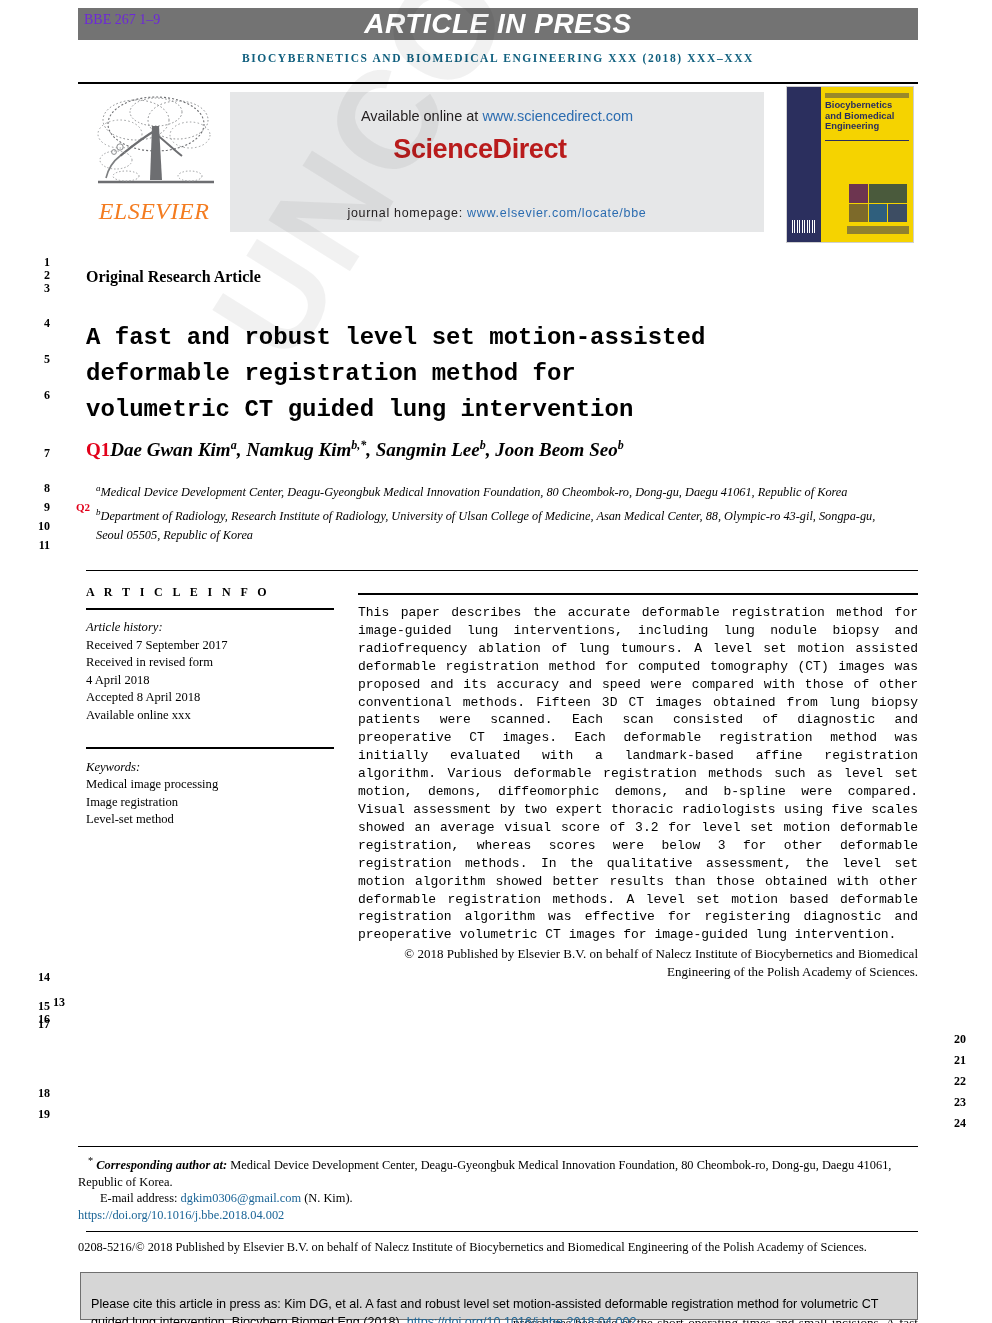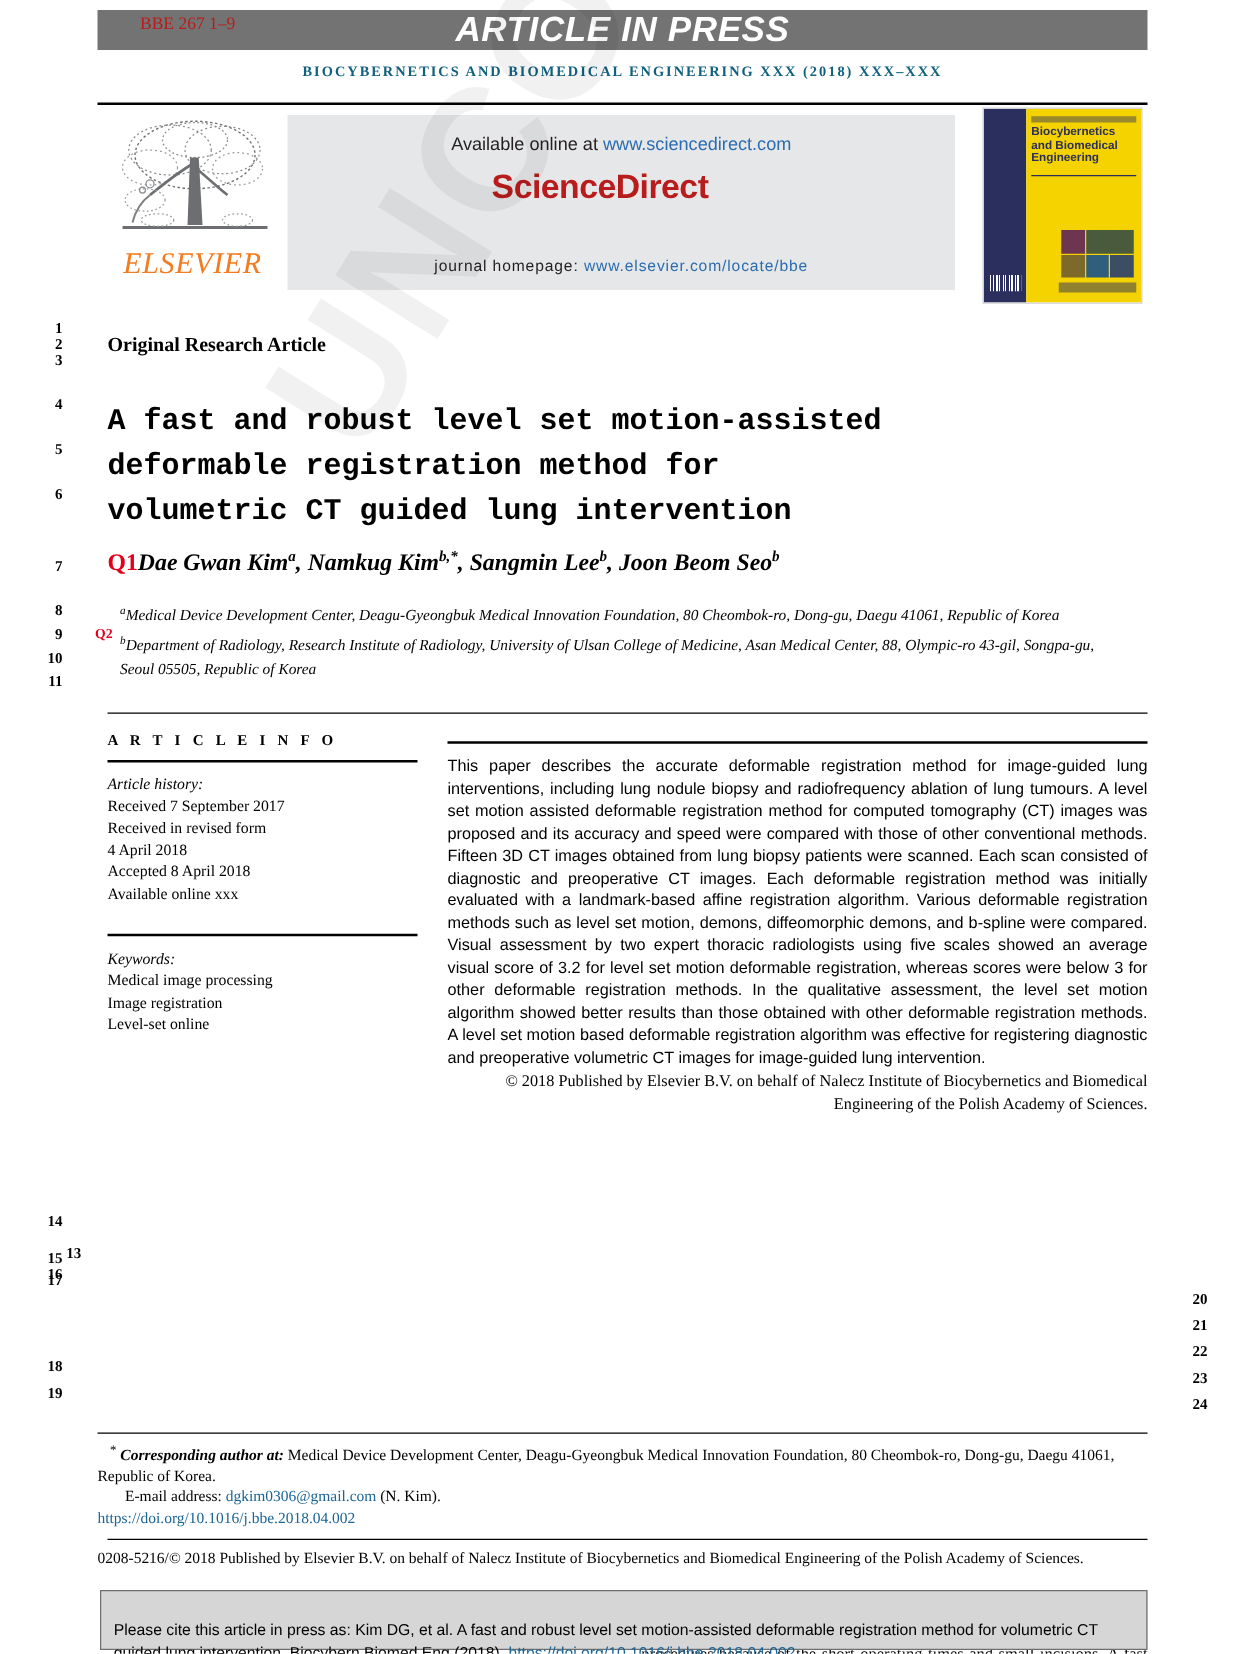--- a/index.html
+++ b/index.html
@@ -52,23 +52,22 @@
     font-size: 28px;
     font-weight: bold;
     color: #ffffff;
     letter-spacing: 0.5px;
   }
   #bbe-code {
     position: absolute;
     left: 84px; top: 12px;
     font-family: "Liberation Serif", serif;
     font-size: 14px;
-    color: #b91c1c;
+    color: #6d28d9;
     z-index: 3;
-    margin-left: 28px;
   }
 
   
   #journal-line {
     position: absolute;
     left: 78px; top: 52px; width: 840px;
     text-align: center;
     font-family: "Liberation Serif", serif;
     font-size: 11.5px;
     font-weight: bold;
@@ -289,21 +288,21 @@
   }
   #info-col .hist,
   #info-col .kw {
     font-family: "Liberation Serif", serif;
     font-size: 12.6px;
     line-height: 17.6px;
   }
   #info-col .hist .it { font-style: italic; }
   #info-col .kw .it { font-style: italic; }
   #abstract-col .abs-text {
-    font-family: Liberation Sans, sans-serif;
+    font-family: Liberation Mono, monospace;
     font-size: 13px;
     line-height: 17.9px;
     text-align: justify;
   }
   #abstract-col .abs-copy {
     font-family: "Liberation Serif", serif;
     font-size: 13px;
     line-height: 17.9px;
     text-align: right;
     margin-top: 1px;
@@ -489,21 +488,21 @@
         <div>Received in revised form</div>
         <div>4 April 2018</div>
         <div>Accepted 8 April 2018</div>
         <div>Available online xxx</div>
       </div>
       <div class="hrule" style="margin-top:22px;margin-bottom:10px;"></div>
       <div class="kw">
         <div class="it">Keywords:</div>
         <div>Medical image processing</div>
         <div>Image registration</div>
-        <div>Level-set online</div>
+        <div>Level-set method</div>
       </div>
     </div>
 
     <div id="abstract-col">
       <div class="hrule"></div>
       <div class="abs-text">This paper describes the accurate deformable registration method for image-guided lung interventions, including lung nodule biopsy and radiofrequency ablation of lung tumours. A level set motion assisted deformable registration method for computed tomography (CT) images was proposed and its accuracy and speed were compared with those of other conventional methods. Fifteen 3D CT images obtained from lung biopsy patients were scanned. Each scan consisted of diagnostic and preoperative CT images. Each deformable registration method was initially evaluated with a landmark-based affine registration algorithm. Various deformable registration methods such as level set motion, demons, diffeomorphic demons, and b-spline were compared. Visual assessment by two expert thoracic radiologists using five scales showed an average visual score of 3.2 for level set motion deformable registration, whereas scores were below 3 for other deformable registration methods. In the qualitative assessment, the level set motion algorithm showed better results than those obtained with other deformable registration methods. A level set motion based deformable registration algorithm was effective for registering diagnostic and preoperative volumetric CT images for image-guided lung intervention.</div>
       <div class="abs-copy">© 2018 Published by Elsevier B.V. on behalf of Nalecz Institute of Biocybernetics and Biomedical Engineering of the Polish Academy of Sciences.</div>
     </div>
   </div>
 

